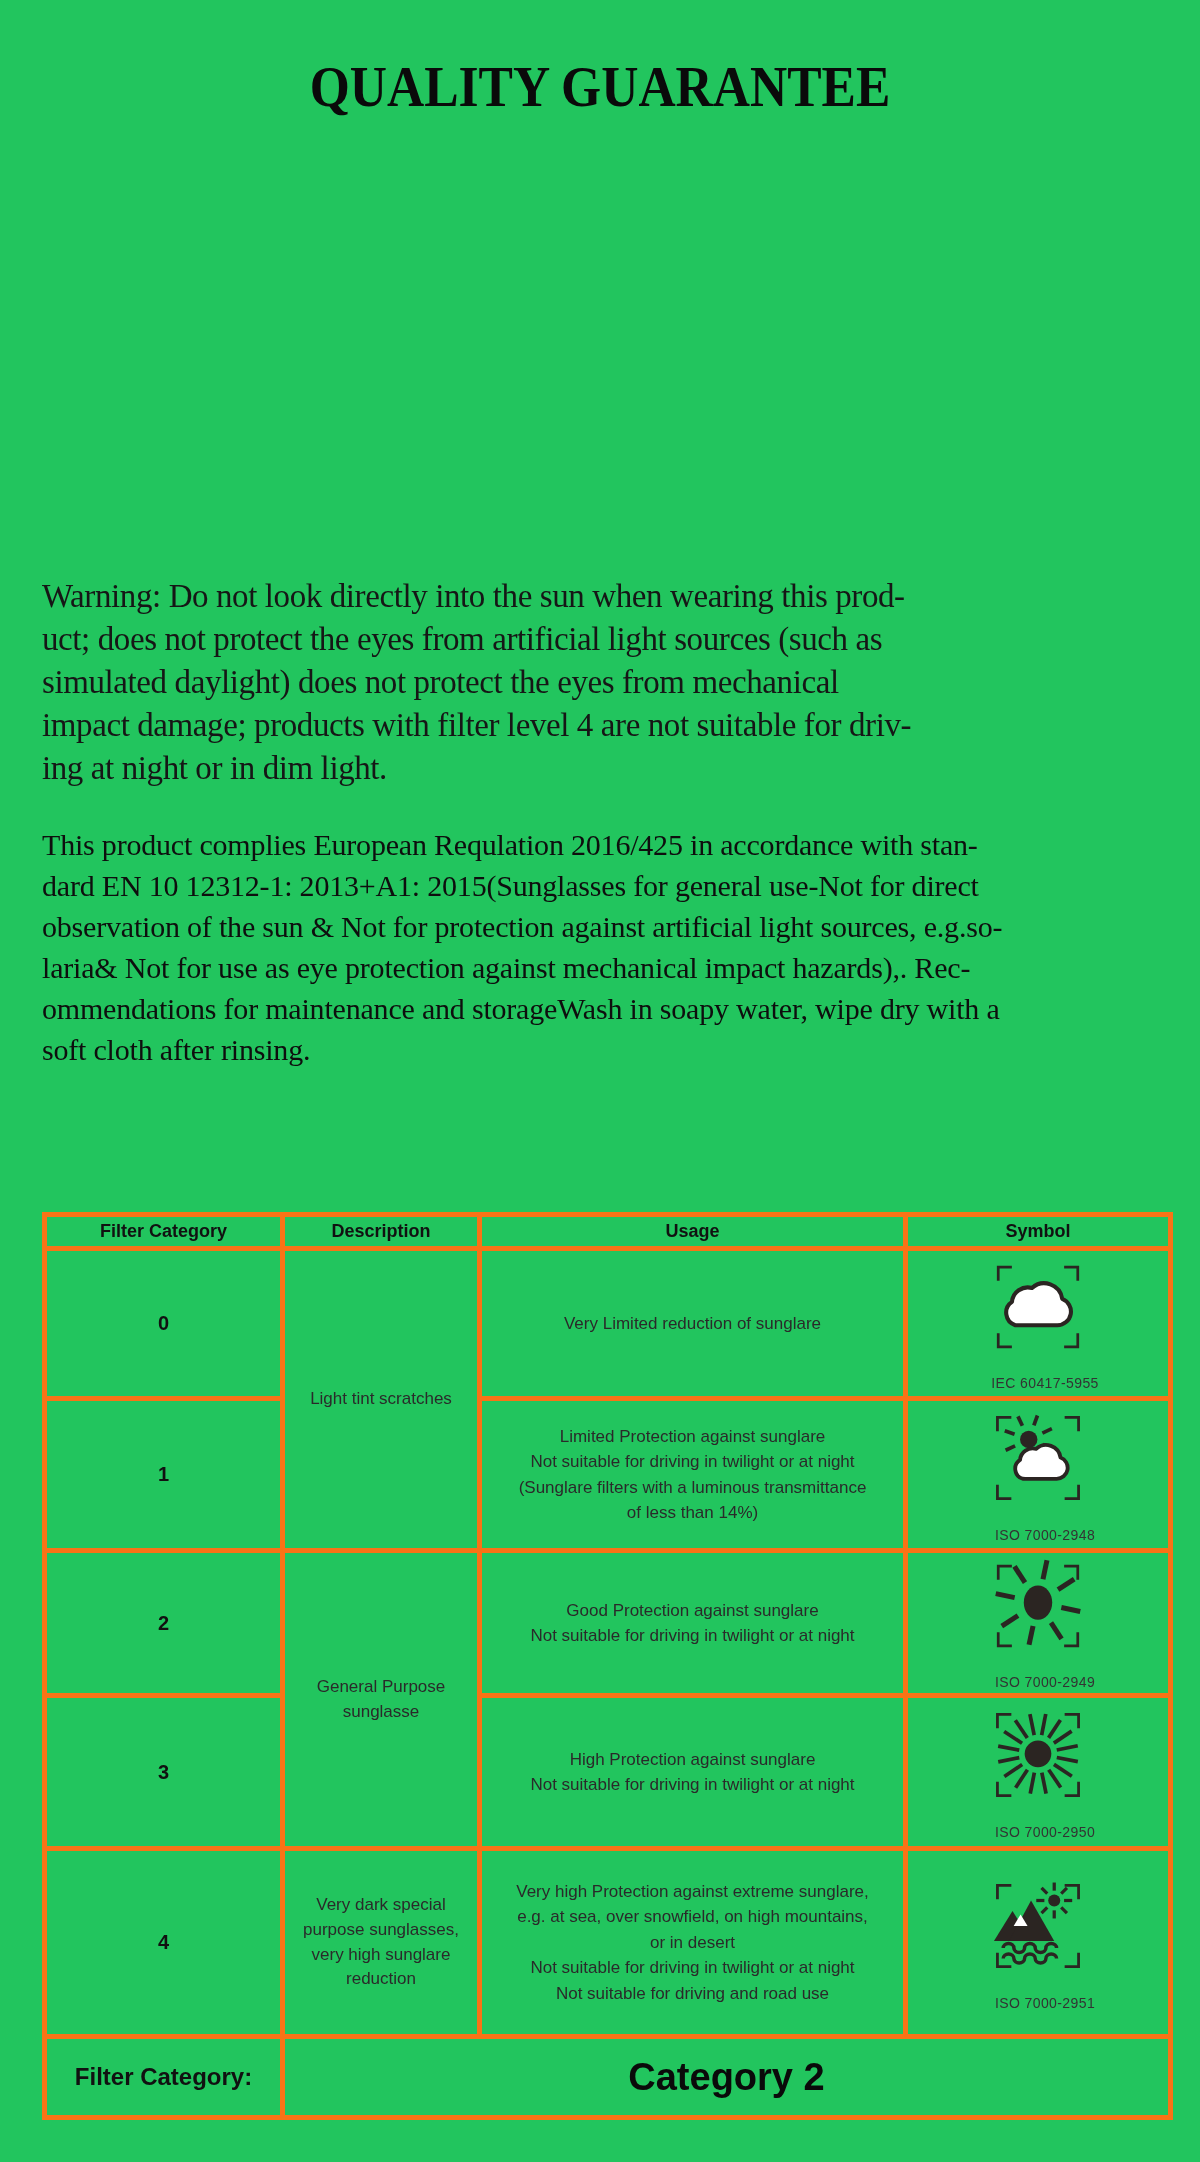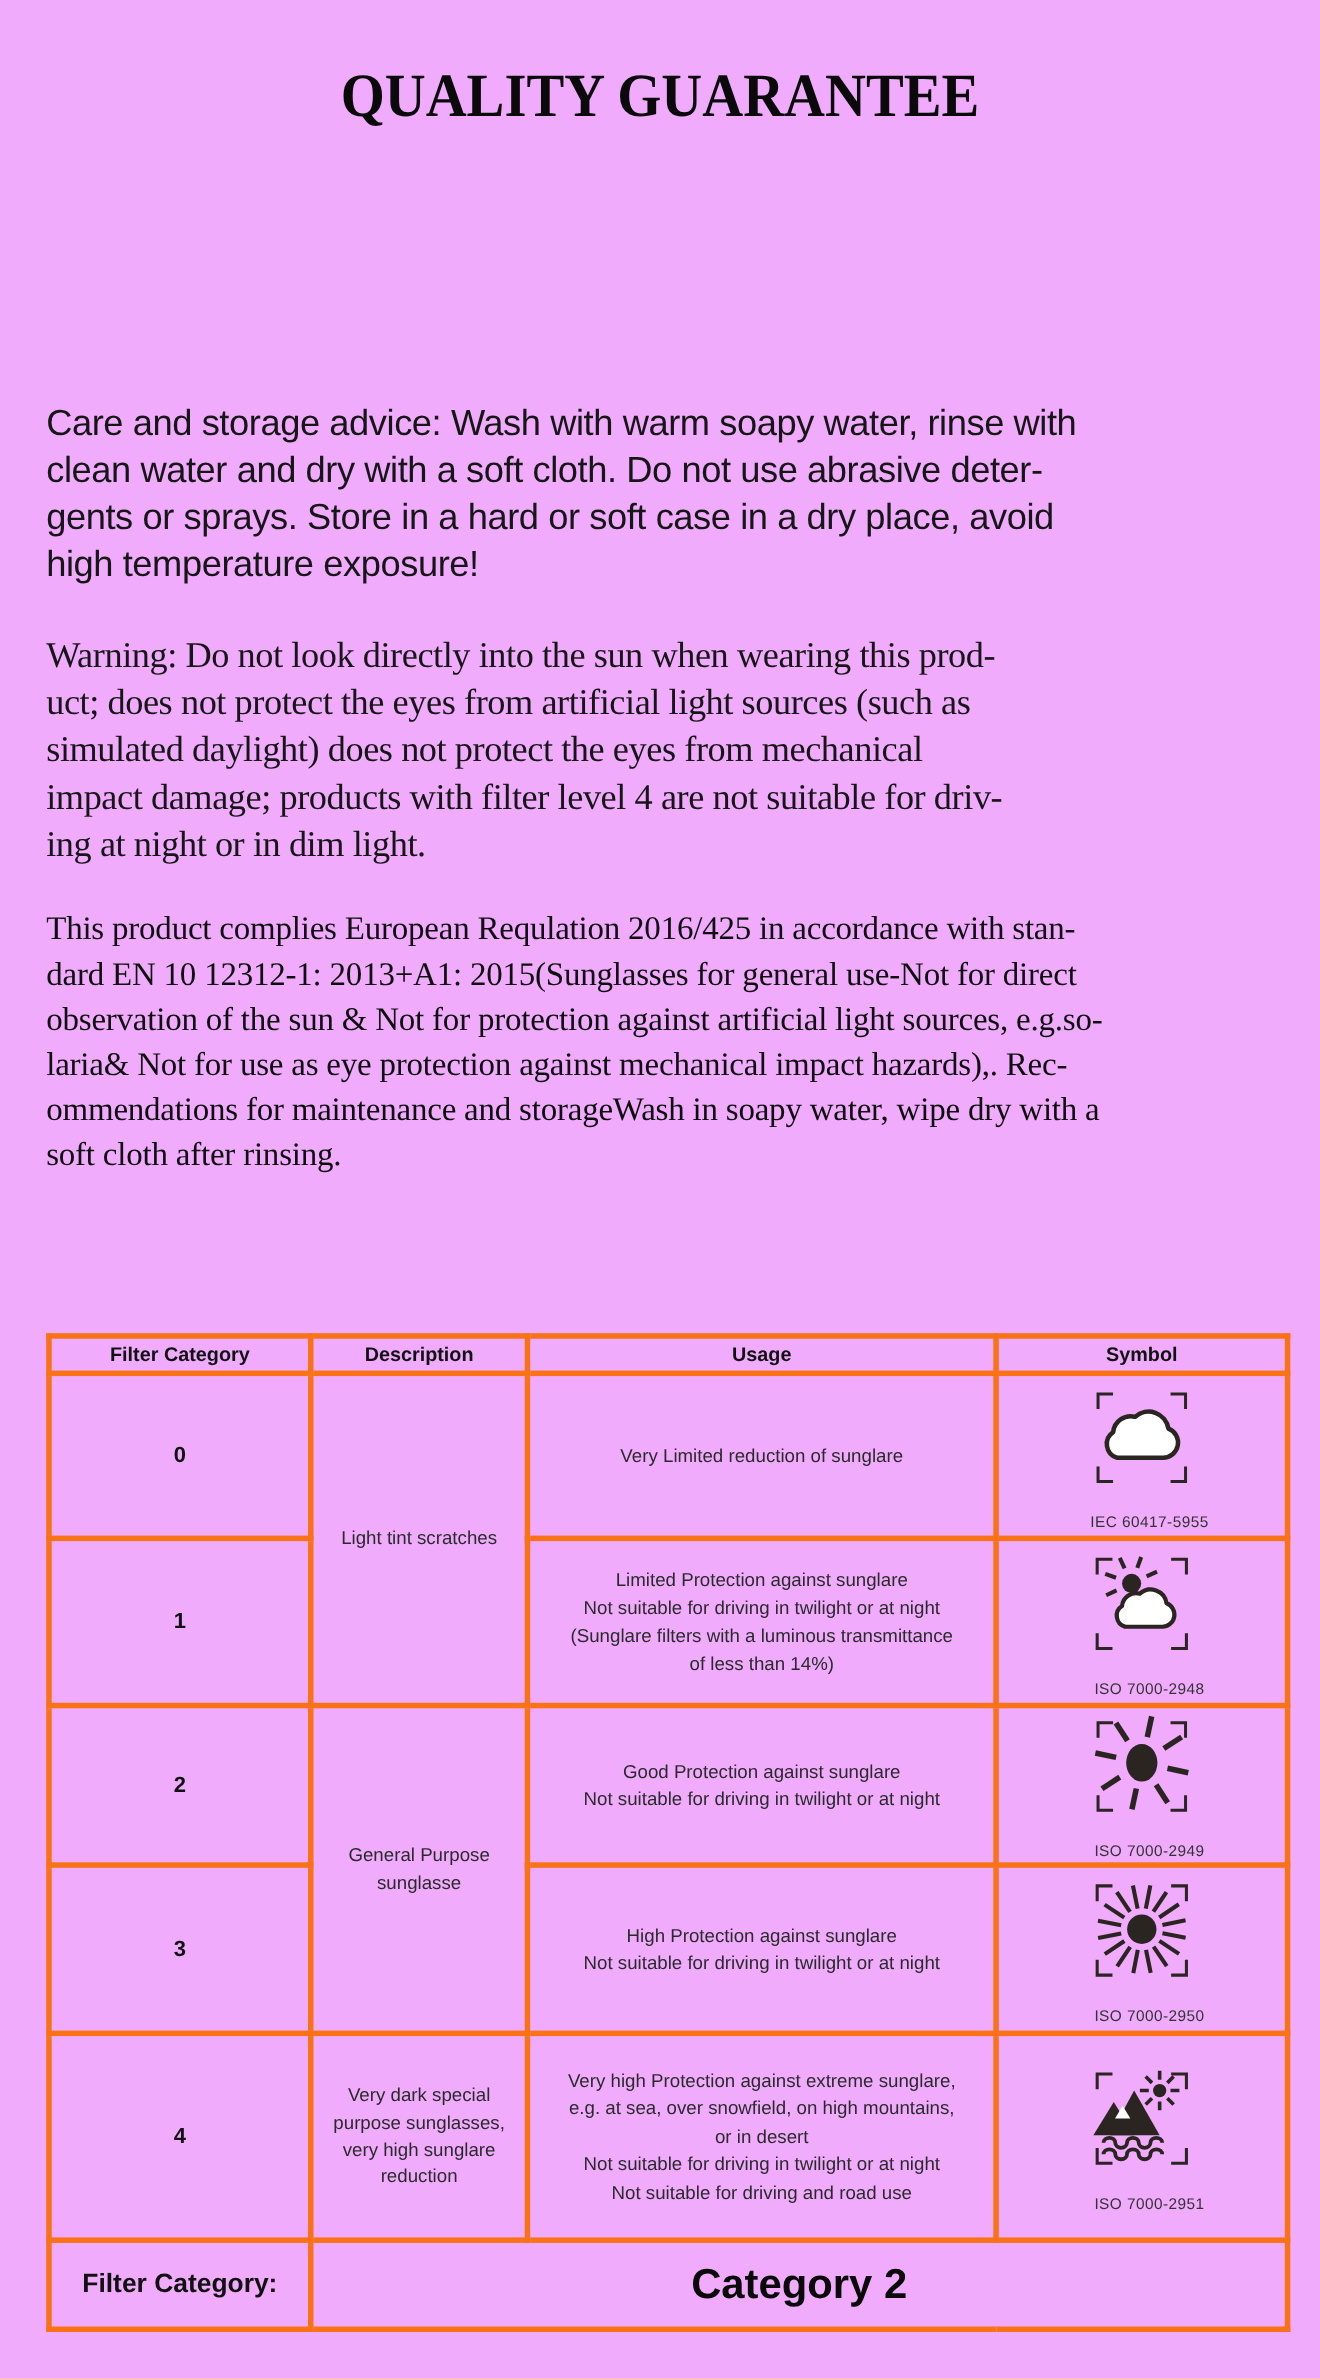--- a/index.html
+++ b/index.html
@@ -1,16 +1,16 @@
 <!DOCTYPE html>
 <html><head>
 <meta charset="utf-8">
 <style>
   html,body{margin:0;padding:0;background:#ffffff;}
-  .page{position:relative;width:1200px;height:2162px;background:#f0abfc;overflow:hidden;
+  .page{position:relative;width:1200px;height:2162px;background:#22c55e;overflow:hidden;
         font-family:"Liberation Sans",sans-serif;color:#141414;}
 
   .doc-title{position:absolute;top:56px;left:0;width:1200px;margin:0;text-align:center;
              font-family:"Liberation Serif",serif;font-weight:700;font-size:56px;line-height:62px;
              letter-spacing:0px;transform:scaleX(0.92);transform-origin:center top;color:#0a0a0a;
              white-space:pre;}
 
   .para{position:absolute;left:42px;width:1150px;margin:0;white-space:pre;}
   .para.sans{font-family:"Liberation Sans",sans-serif;font-size:33px;line-height:43px;
              letter-spacing:-0.4px;color:#161616;}
@@ -41,24 +41,20 @@
   td.footer-value{font-size:38px;font-weight:700;color:#0a0a0a;letter-spacing:0px;}
   .icn{display:block;}
 </style>
 </head>
 <body>
 
 <div class="page">
 
   <h1 class="doc-title">QUALITY GUARANTEE</h1>
 
-  <p class="para sans" id="para-care">Care and storage advice: Wash with warm soapy water, rinse with
-clean water and dry with a soft cloth. Do not use abrasive deter-
-gents or sprays. Store in a hard or soft case in a dry place, avoid
-high temperature exposure!</p>
   <p class="para sans" id="para-warning">Warning: Do not look directly into the sun when wearing this prod-
 uct; does not protect the eyes from artificial light sources (such as
 simulated daylight) does not protect the eyes from mechanical
 impact damage; products with filter level 4 are not suitable for driv-
 ing at night or in dim light.</p>
   <p class="para serif" id="para-eu">This product complies European Requlation 2016/425 in accordance with stan-
 dard EN 10 12312-1: 2013+A1: 2015(Sunglasses for general use-Not for direct
 observation of the sun &amp; Not for protection against artificial light sources, e.g.so-
 laria&amp; Not for use as eye protection against mechanical impact hazards),. Rec-
 ommendations for maintenance and storageWash in soapy water, wipe dry with a

